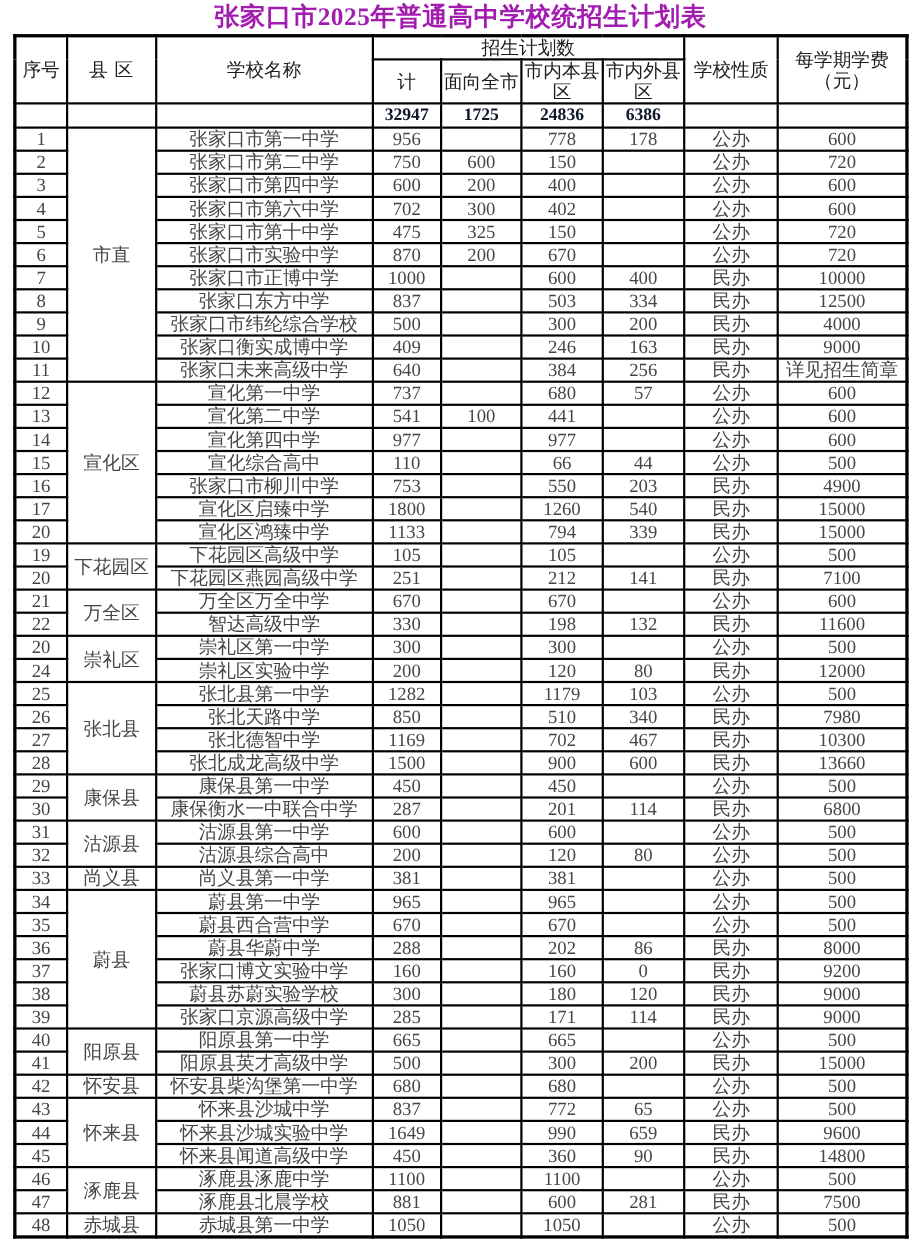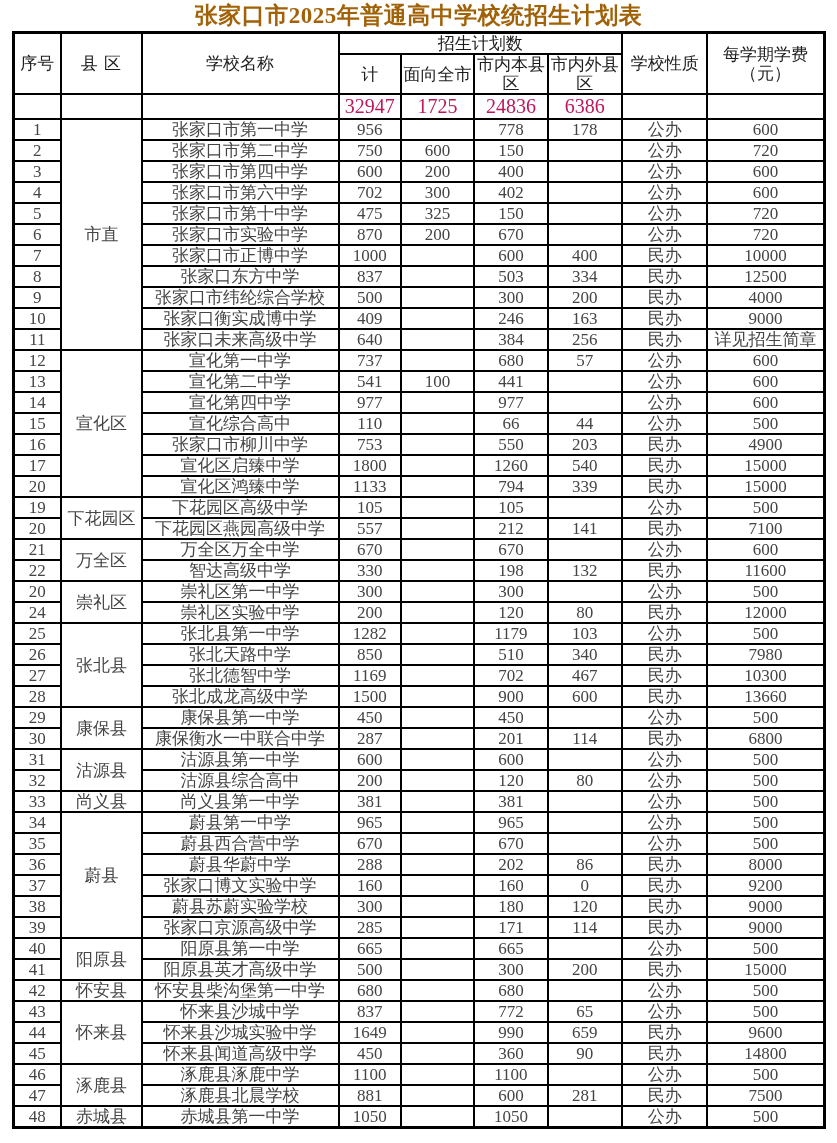--- a/index.html
+++ b/index.html
@@ -17,21 +17,21 @@
   .page {
     width: 837px;
     padding-top: 3px;
     box-sizing: border-box;
   }
   .doc-title {
     margin: 0 0 3px 0;
     text-align: center;
     font-size: 23px;
     font-weight: bold;
-    color: #a16207;
+    color: #a21caf;
     letter-spacing: 0.5px;
     line-height: 25px;
   }
   table.plan-table {
     border-collapse: collapse;
     table-layout: fixed;
     margin: 0 auto;
     width: 814px;
     border: 3px solid #000000;
   }
@@ -47,23 +47,23 @@
     font-weight: normal;
     font-size: 17px;
     color: #1c1c1c;
     line-height: 19px;
   }
   tr.hdr-top { height: 21px; }
   tr.hdr-sub { height: 40px; }
   th.county-hdr { letter-spacing: 1px; margin-left: 48px; }
   tr.summary-row { height: 22px; }
   tr.summary-row td {
-    font-weight: normal;
-    font-size: 20px;
-    color: #be185d;
+    font-weight: bold;
+    font-size: 16px;
+    color: #0f172a;
   }
   .plan-table tbody tr.data-row { height: 21px; }
   .plan-table tbody tr.data-row td {
     font-size: 17px;
     line-height: 19px;
     color: #454545;
     white-space: nowrap;
   }
   .plan-table tbody td.cell-county {
     white-space: normal;
@@ -309,21 +309,21 @@
           <td>105</td>
           <td></td>
           <td>105</td>
           <td></td>
           <td>公办</td>
           <td>500</td>
         </tr>
         <tr class="data-row">
           <td>20</td>
           <td>下花园区燕园高级中学</td>
-          <td>557</td>
+          <td>251</td>
           <td></td>
           <td>212</td>
           <td>141</td>
           <td>民办</td>
           <td>7100</td>
         </tr>
         <tr class="data-row">
           <td>21</td>
           <td class="cell-county" rowspan="2">万全区</td>
           <td>万全区万全中学</td>

